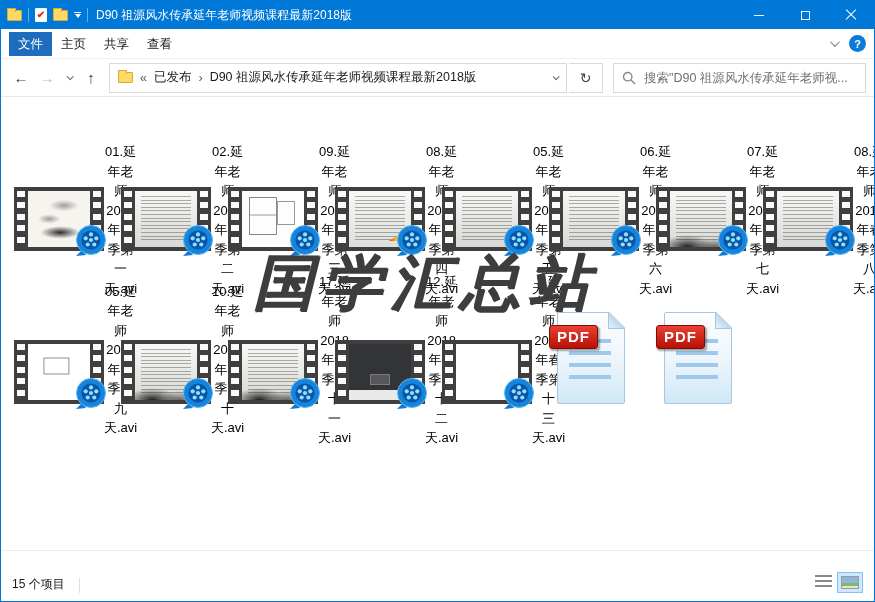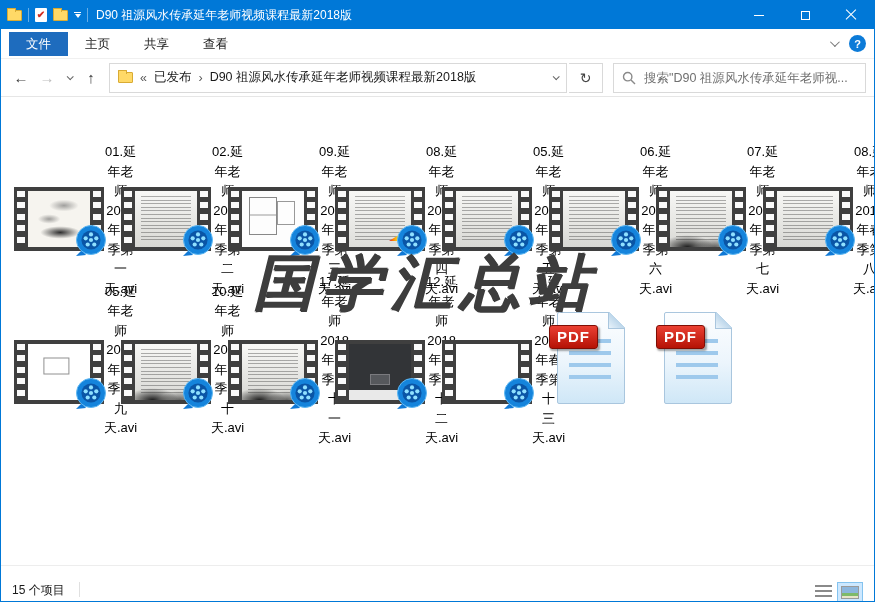--- a/index.html
+++ b/index.html
@@ -27,21 +27,21 @@
   .glyph-min { width:10px; height:1px; background:#fff; }
   .glyph-max { width:9px; height:9px; border:1px solid #fff; }
   .glyph-close { position:relative; width:12px; height:12px; }
   .glyph-close::before,.glyph-close::after { content:""; position:absolute; left:-1px; top:5px;
     width:14px; height:1.2px; background:#fff; }
   .glyph-close::before { transform:rotate(45deg); } .glyph-close::after { transform:rotate(-45deg); }
 
   
   .menubar { height:30px; display:flex; align-items:center; position:relative;
     border-bottom:1px solid #f0f0f0; background:#fff; }
-  .tab { height:24px; display:flex; align-items:center; padding:0 17px; font-size:12.5px;
+  .tab { height:24px; display:flex; align-items:center; padding:0 9px; font-size:12.5px;
     color:#1a1a1a; margin-top:1px; }
   .tab.active { background:#1e6cbe; color:#fff; }
   .tab:first-child { margin-left:8px; }
   .menubar-right { position:absolute; right:8px; top:0; height:100%; display:flex;
     align-items:center; gap:12px; }
   .chev { width:7px; height:7px; border-right:1.5px solid #777; border-bottom:1.5px solid #777;
     transform:rotate(45deg) translateY(-2px); }
   .help-circle { width:17px; height:17px; border-radius:50%; background:#0c7bd8; color:#fff;
     font-size:11px; font-weight:bold; display:flex; align-items:center; justify-content:center; }
 
@@ -128,22 +128,22 @@
     box-shadow:1.5px 2px 2px rgba(0,0,0,.35); }
 
   
   .watermark { position:absolute; inset:0; pointer-events:none; z-index:6;font-style:italic; }
   .wm-title { position:absolute; left:252px; top:146px; font-size:60px; font-weight:bold;
     color:#3d3d3d; letter-spacing:9px; white-space:nowrap; text-shadow:1px 1px 0 #3d3d3d; }
   .wm-url { position:absolute; left:256px; top:227px; font-size:29px; font-weight:bold;
     color:#484848; letter-spacing:.5px; white-space:nowrap; }
 
   
-  .statusbar { position:absolute; left:0; right:0; bottom:0; height:36px;
-    border-top:1px solid #ededed; display:flex; align-items:flex-start; padding:16px 11px;
+  .statusbar { position:absolute; left:0; right:0; bottom:0; height:51px;
+    border-top:1px solid #ededed; display:flex; align-items:flex-end; padding:8px 11px;
     font-size:12px; color:#1a1a1a; background:#fff; }
   .status-div { width:1px; height:15px; background:#e0e0e0; margin-left:14px; }
   .views { margin-left:auto; display:flex; align-items:center; gap:5px; }
   .view-details { width:17px; height:15px;
     background:repeating-linear-gradient(to bottom,#8a8a8a 0 2px,transparent 2px 5px); }
   .view-thumbs { width:26px; height:21px; background:#cde8ff; border:1px solid #84c3ef;
     display:flex; align-items:center; justify-content:center; }
   .view-thumbs .pic { width:18px; height:13px; border:1px solid #9a9a9a;
     background:linear-gradient(to bottom,#8cb6dd 0 55%,#7fba6a 55% 80%,#e8e4c9 80%); }
 </style>

